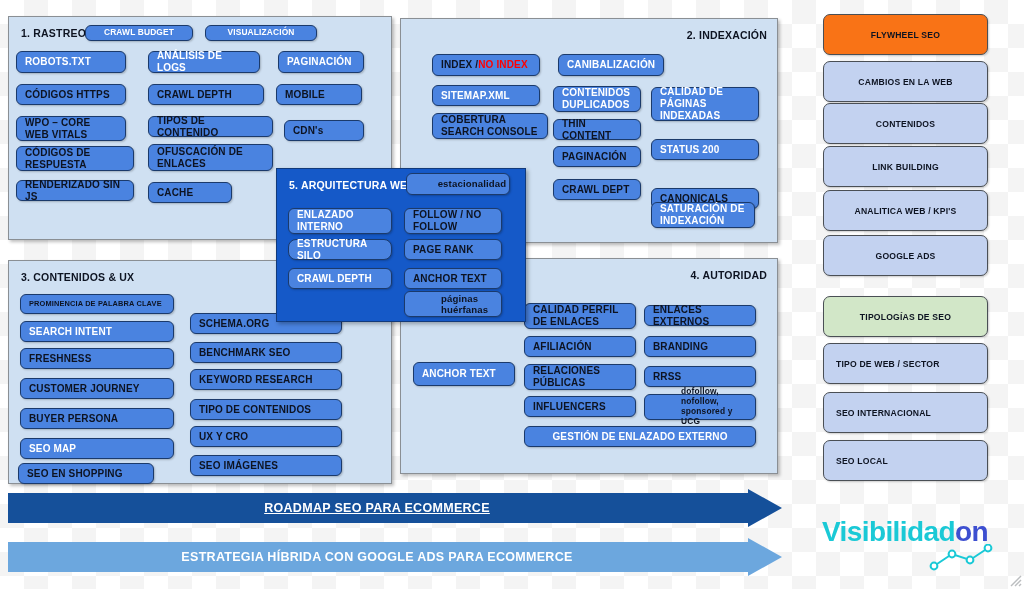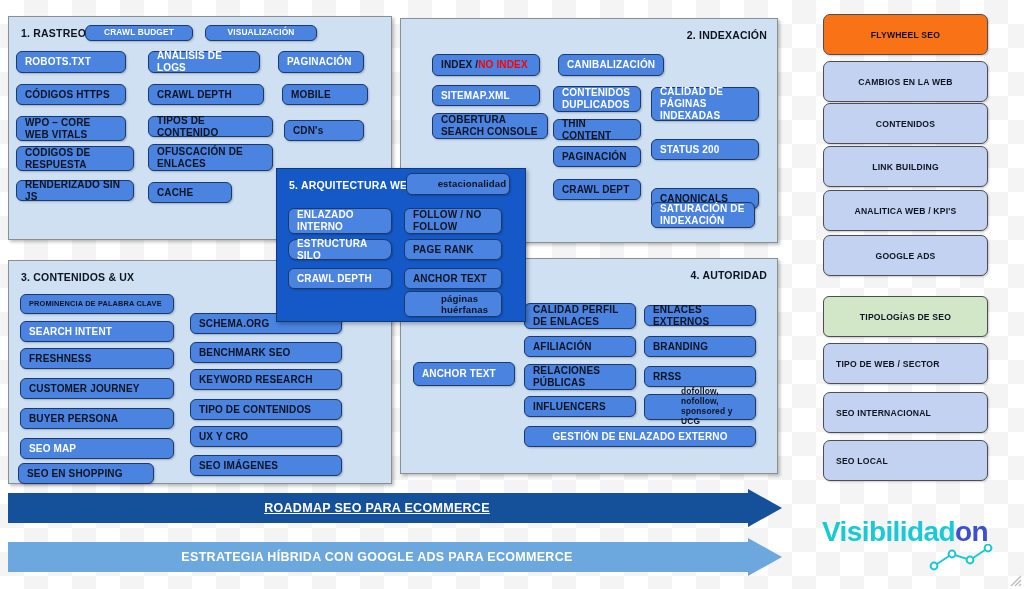--- a/index.html
+++ b/index.html
@@ -62,21 +62,21 @@
     position:absolute;left:823px;width:165px;
     border:1px solid #4a4f55;border-radius:7px;
     box-sizing:border-box;
     display:flex;align-items:center;justify-content:center;
     text-align:center;
     font-size:8.6px;font-weight:bold;color:#0d1321;letter-spacing:.2px;
     background:#c3d2f0;
     box-shadow:1px 1px 2px rgba(0,0,0,.2);
   }
   .card.head-gray{background:#f97316;}
-  .card.head-green{background:#d2e7c8;border-radius:6px;}
+  .card.head-green{background:#d2e7c8;}
   .card.lead{justify-content:flex-start;padding-left:12px;text-align:left;}
 
   
   .arrow-wrap{position:absolute;}
   .arrow-label{
     position:absolute;width:100%;text-align:center;
     font-size:12.5px;font-weight:bold;color:#ffffff;letter-spacing:.3px;
     top:50%;transform:translateY(-50%);
     padding-right:36px;box-sizing:border-box;
   }
@@ -114,21 +114,21 @@
   <div class="node" style="left:16px;top:146px;width:118px;height:25px;">CÓDIGOS DE RESPUESTA</div>
   <div class="node" style="left:16px;top:180px;width:118px;height:21px;">RENDERIZADO SIN JS</div>
 
   <div class="node w" style="left:148px;top:51px;width:112px;height:22px;">ANÁLISIS DE LOGS</div>
   <div class="node" style="left:148px;top:84px;width:116px;height:21px;">CRAWL DEPTH</div>
   <div class="node" style="left:148px;top:116px;width:125px;height:21px;">TIPOS DE CONTENIDO</div>
   <div class="node" style="left:148px;top:144px;width:125px;height:27px;">OFUSCACIÓN DE ENLACES</div>
   <div class="node" style="left:148px;top:182px;width:84px;height:21px;">CACHE</div>
 
   <div class="node w" style="left:278px;top:51px;width:86px;height:22px;">PAGINACIÓN</div>
-  <div class="node" style="left:282px;top:84px;width:86px;height:21px;">MOBILE</div>
+  <div class="node" style="left:276px;top:84px;width:86px;height:21px;">MOBILE</div>
   <div class="node" style="left:284px;top:120px;width:80px;height:21px;">CDN's</div>
 
   <div class="panel" style="left:400px;top:18px;width:376px;height:223px;">
     <div class="panel-title right" style="top:10px;">2. INDEXACIÓN</div>
   </div>
 
   <div class="node" style="left:432px;top:54px;width:108px;height:22px;">
     <span>INDEX / </span>
       <span style="color:#ff0000;">NO INDEX</span>
   </div>

